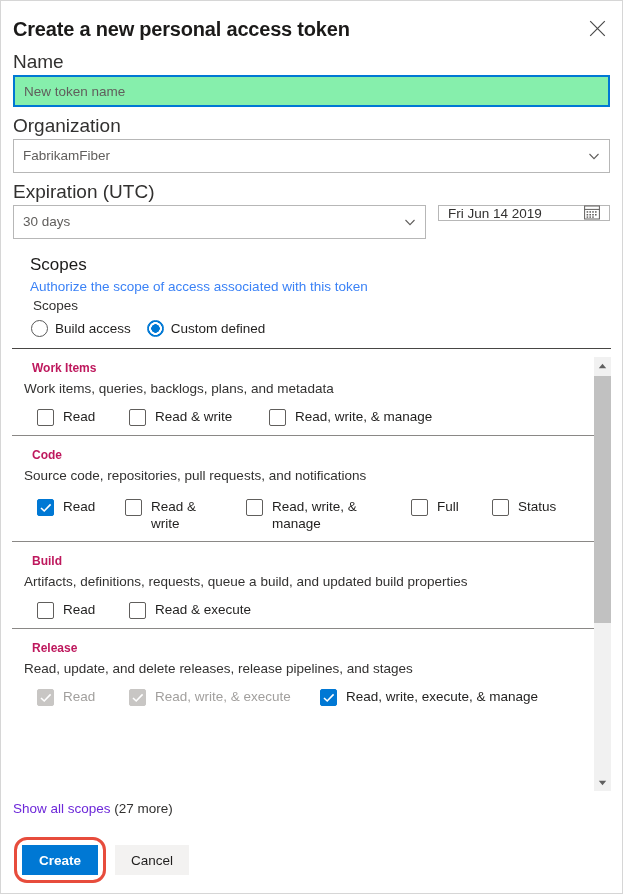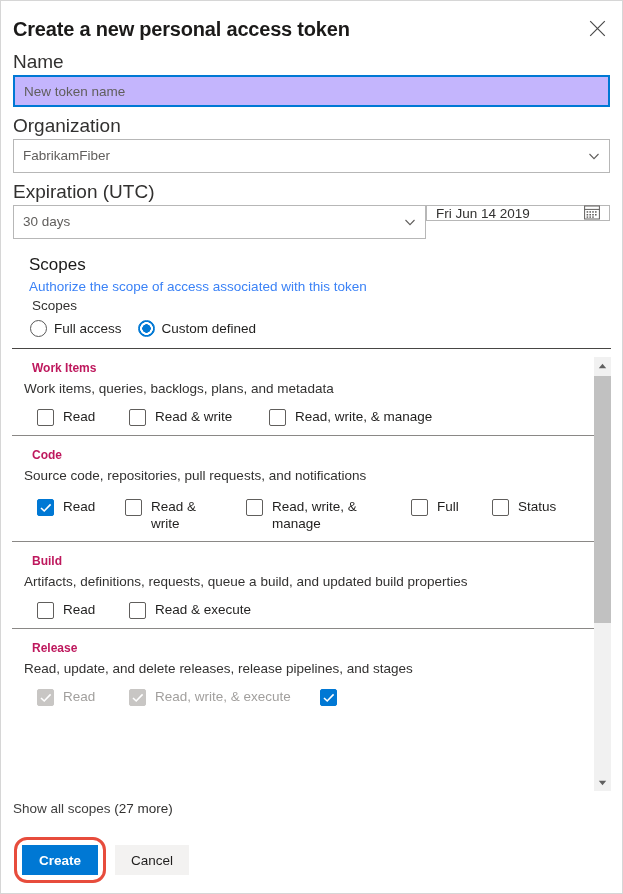--- a/index.html
+++ b/index.html
@@ -60,21 +60,21 @@
     color: #323130;
     margin-top: 10px;
     margin-bottom: 4px;
     line-height: 18px;
   }
   .text-input {
     box-sizing: border-box;
     width: 100%;
     height: 32px;
     border: 2px solid #0078d4;
-    background: #c4b5fd;
+    background: #86efac;
     font-family: "Liberation Sans", sans-serif;
     font-size: 13.5px;
     color: #605e5c;
     padding: 0 9px;
     outline: none;
     display: flex;
     align-items: center;
   }
   .select-box {
     box-sizing: border-box;
@@ -91,40 +91,42 @@
     cursor: pointer;
   }
   .select-box .val { line-height: 1; }
   .chev {
     width: 12px;
     height: 12px;
     flex: 0 0 auto;
   }
   .exp-row {
     display: flex;
+    gap: 12px;
   }
   .exp-select { flex: 0 0 413px; }
   .exp-date {
     flex: 1 1 auto;
     box-sizing: border-box;
     height: 16px;
     border: 1px solid #b7b7b7;
     background: #ffffff;
     font-size: 13.5px;
     color: #323130;
     padding: 0 9px;
     display: flex;
     align-items: center;
     justify-content: space-between;
     cursor: pointer;
   }
 
   
   .scopes-head {
-    padding: 0 28px;
+    padding: 0 16px;
+    margin-left: 13px;
   }
   .scopes-title {
     font-size: 17px;
     color: #1b1a19;
     line-height: 24px;
     margin-top: 14px;
   }
   .scopes-sub {
     font-size: 13.5px;
     color: #3b82f6;
@@ -270,21 +272,21 @@
   }
 
   
   .show-all {
     padding: 8px 12px 0 12px;
     font-size: 13.5px;
     line-height: 19px;
     color: #323130;
   }
   .show-all a {
-    color: #404040;
+    color: #6d28d9;
     text-decoration: none;
     cursor: pointer;
   }
   .actions {
     position: absolute;
     left: 0;
     bottom: 0;
     width: 100%;
     box-sizing: border-box;
     padding: 10px 12px;
@@ -387,21 +389,21 @@
     </div>
   </div>
 
   <div class="scopes-head">
     <div class="scopes-title">Scopes</div>
     <div class="scopes-sub">Authorize the scope of access associated with this token</div>
     <div class="scopes-legend">Scopes</div>
     <div class="radio-row">
       <div class="radio-item">
         <span class="radio"></span>
-        <span class="radio-label">Full access</span>
+        <span class="radio-label">Build access</span>
       </div>
       <div class="radio-item">
         <span class="radio checked"></span>
         <span class="radio-label">Custom defined</span>
       </div>
     </div>
   </div>
 
   <div class="scopes-area">
     <div class="scopes-scroll">
@@ -497,20 +499,21 @@
                   </svg>
               </span>
               <span class="cb-label">Read, write, &amp; execute</span>
             </label>
             <label class="cb-item">
               <span class="cb-box checked">
                 <svg width="12" height="10" viewBox="0 0 12 10">
                     <path d="M1 5 L4.2 8 L10.6 1.4" stroke="#ffffff" stroke-width="1.6" fill="none"></path>
                   </svg>
               </span>
+              <span class="cb-label">Read, write, execute, &amp; manage</span>
             </label>
           </div>
         </div>
       </div>
 
     </div>
 
     <div class="vscroll">
       <div class="arrow up">
         <svg width="9" height="6" viewBox="0 0 9 6">

